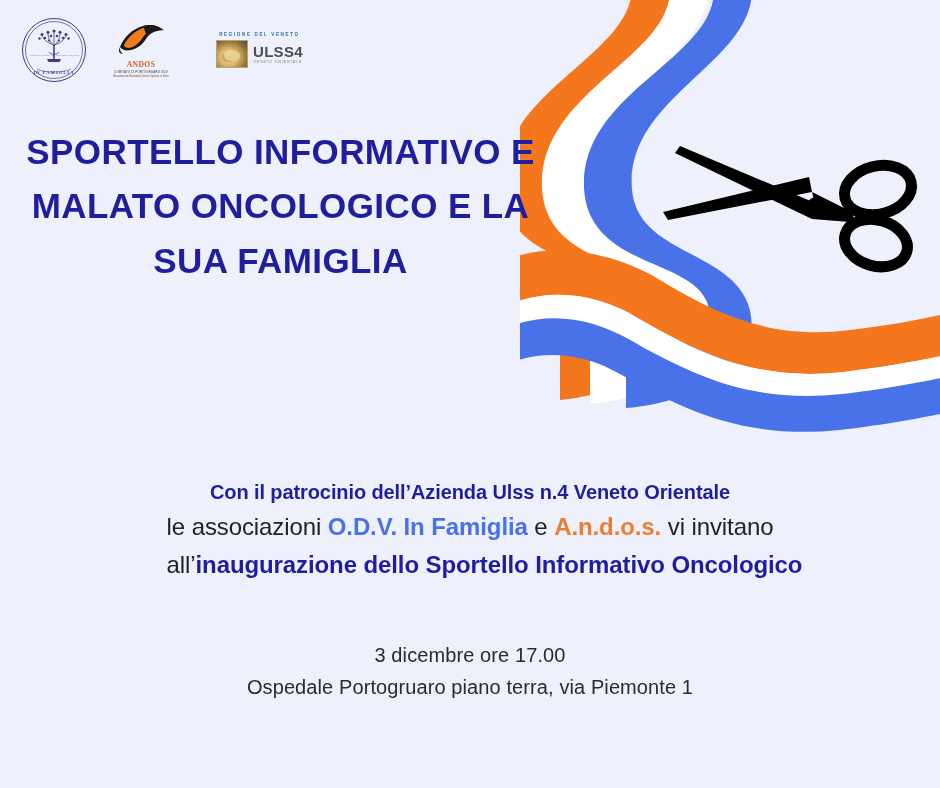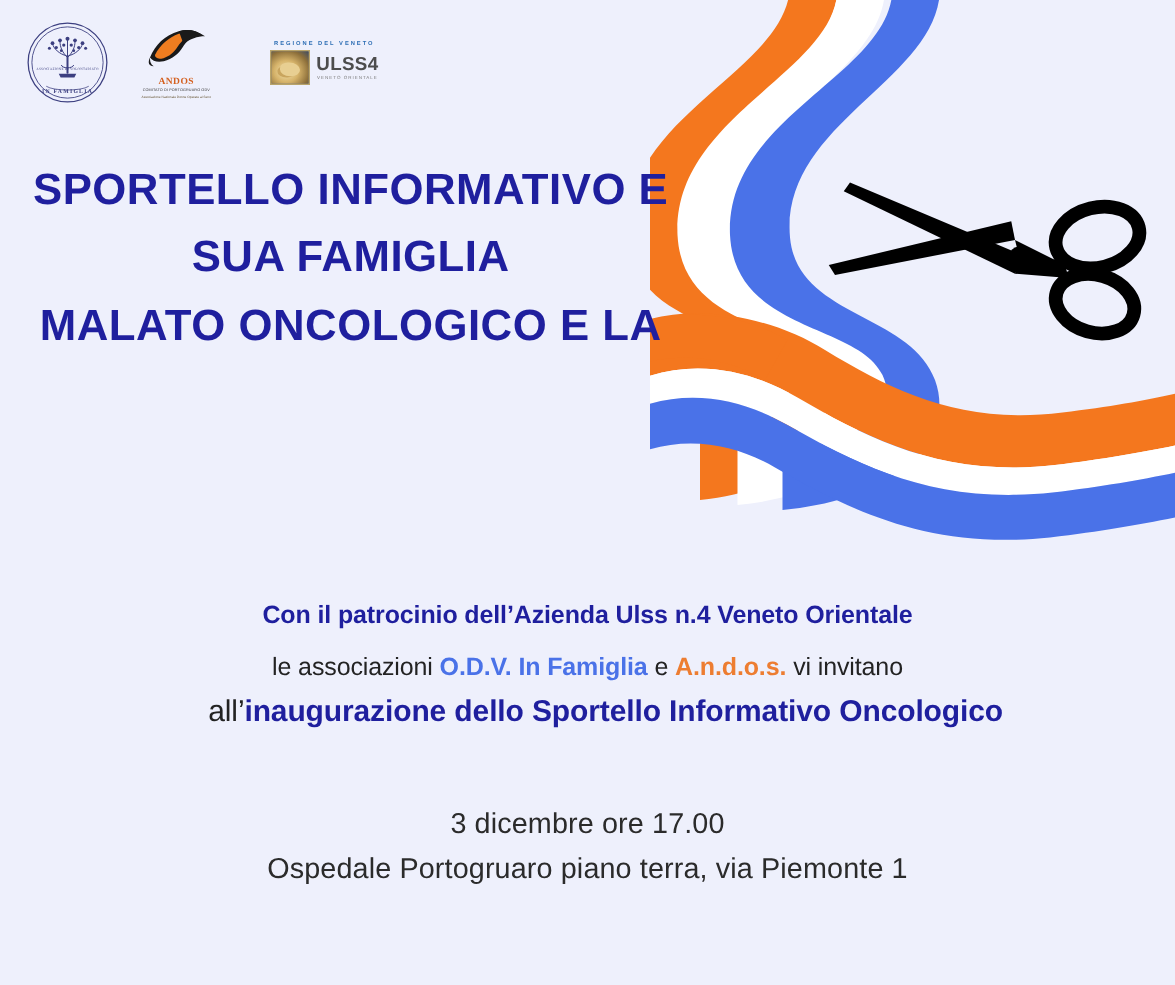--- a/index.html
+++ b/index.html
@@ -182,25 +182,25 @@
     z-index: 3;
   }
   .line1 {
     color: #1f1f9e;
     font-weight: bold;
     font-size: 20px;
     line-height: 1.42;
     letter-spacing: -.1px;
   }
   .line2 {
-    font-size: 20px;
+    font-size: 24px;
     color: #232323;
     line-height: 1.42;
     letter-spacing: -.1px;
-    margin-top: 14px;
+    margin-top: 4px;
   }
   .line2 .odv {
     color: #4a72e8;
     font-weight: bold;
   }
   .line2 .andos-n {
     color: #ed7d31;
     font-weight: bold;
   }
   .line3 {
@@ -219,21 +219,21 @@
   
   #details {
     position: absolute;
     top: 640px;
     left: 0;
     width: 940px;
     text-align: center;
     z-index: 3;
   }
   #details .d {
-    font-size: 23px;
+    font-size: 20px;
     color: #2b2b2b;
     line-height: 1.58;
     letter-spacing: .1px;
   }
 </style>
 </head>
 <body>
 
 <div id="poster">
 
@@ -341,22 +341,22 @@
           <div class="ulss-name">ULSS4</div>
           <div class="ulss-sub">VENETO ORIENTALE</div>
         </div>
       </div>
     </div>
 
   </div>
 
   <div id="headline">
     <div class="hl">SPORTELLO INFORMATIVO E</div>
+    <div class="hl">MALATO ONCOLOGICO E LA</div>
     <div class="hl">SUA FAMIGLIA</div>
-    <div class="hl">MALATO ONCOLOGICO E LA</div>
   </div>
 
   <div id="body-copy">
     <div class="line1">Con il patrocinio dell’Azienda Ulss n.4 Veneto Orientale</div>
     <div class="line2">
       <span>le associazioni </span><span class="odv">O.D.V. In Famiglia</span><span> e </span><span class="andos-n">A.n.d.o.s.</span><span> vi invitano</span>
     </div>
     <div class="line3">
       <span>all’</span><b>inaugurazione dello Sportello Informativo Oncologico</b>
     </div>

